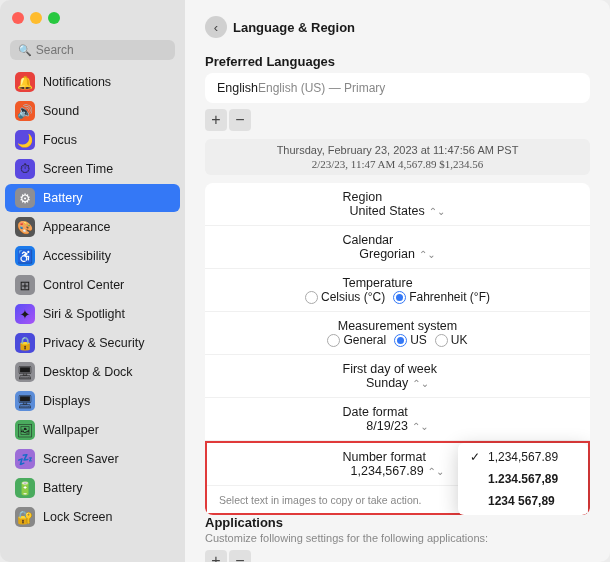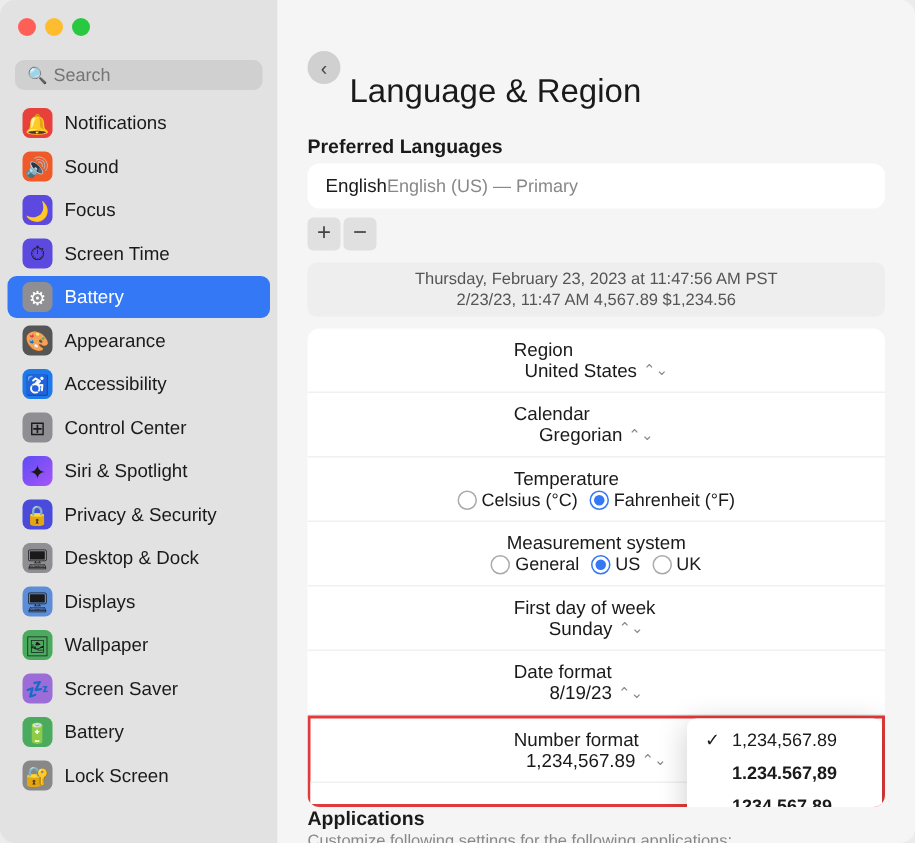--- a/index.html
+++ b/index.html
@@ -128,24 +128,23 @@
       background: #d0d0d0;
       border: none;
       display: flex;
       align-items: center;
       justify-content: center;
       cursor: pointer;
       font-size: 13px;
       color: #444;
     }
     .page-title {
-      font-size: 22px;
-      font-weight: 400;
+      font-size: 13px;
+      font-weight: 700;
       color: #1a1a1a;
-      margin-top: 32px;
     }
 
     .section-title {
       font-size: 13px;
       font-weight: 600;
       color: #1a1a1a;
       margin-bottom: 4px;
     }
 
     .lang-block {
@@ -186,21 +185,21 @@
     .format-preview {
       background: #eeeeee;
       border-radius: 6px;
       padding: 5px 12px;
       text-align: center;
       font-size: 11px;
       color: #555;
       margin-bottom: 8px;
     }
     .format-preview .date-line { font-weight: 400; margin-bottom: 2px; }
-    .format-preview .data-line { color: #555; }
+    .format-preview .data-line { color: #555; font-family: Liberation Serif, serif; }
 
     .settings-table {
       background: white;
       border-radius: 8px;
       overflow: hidden;
       margin-bottom: 0;
     }
     .settings-row {
       display: flex;
       align-items: center;
@@ -479,20 +478,21 @@
             <span class="checkmark"> </span>
             <span>1.234.567,89</span>
           </div>
           <div class="dropdown-item">
             <span class="checkmark"> </span>
             <span>1234 567,89</span>
           </div>
         </div>
 
         <div class="live-text-row" style="background:white; border-top: 1px solid #f0f0f0;">
+          <div class="live-text-desc">Select text in images to copy or take action.</div>
         </div>
       </div>
     </div>
   </div>
 
   <div class="applications-section">
     <div class="section-title">Applications</div>
     <div class="applications-desc">Customize following settings for the following applications:</div>
     <div class="add-remove-row">
       <button class="add-remove-btn">+</button>

